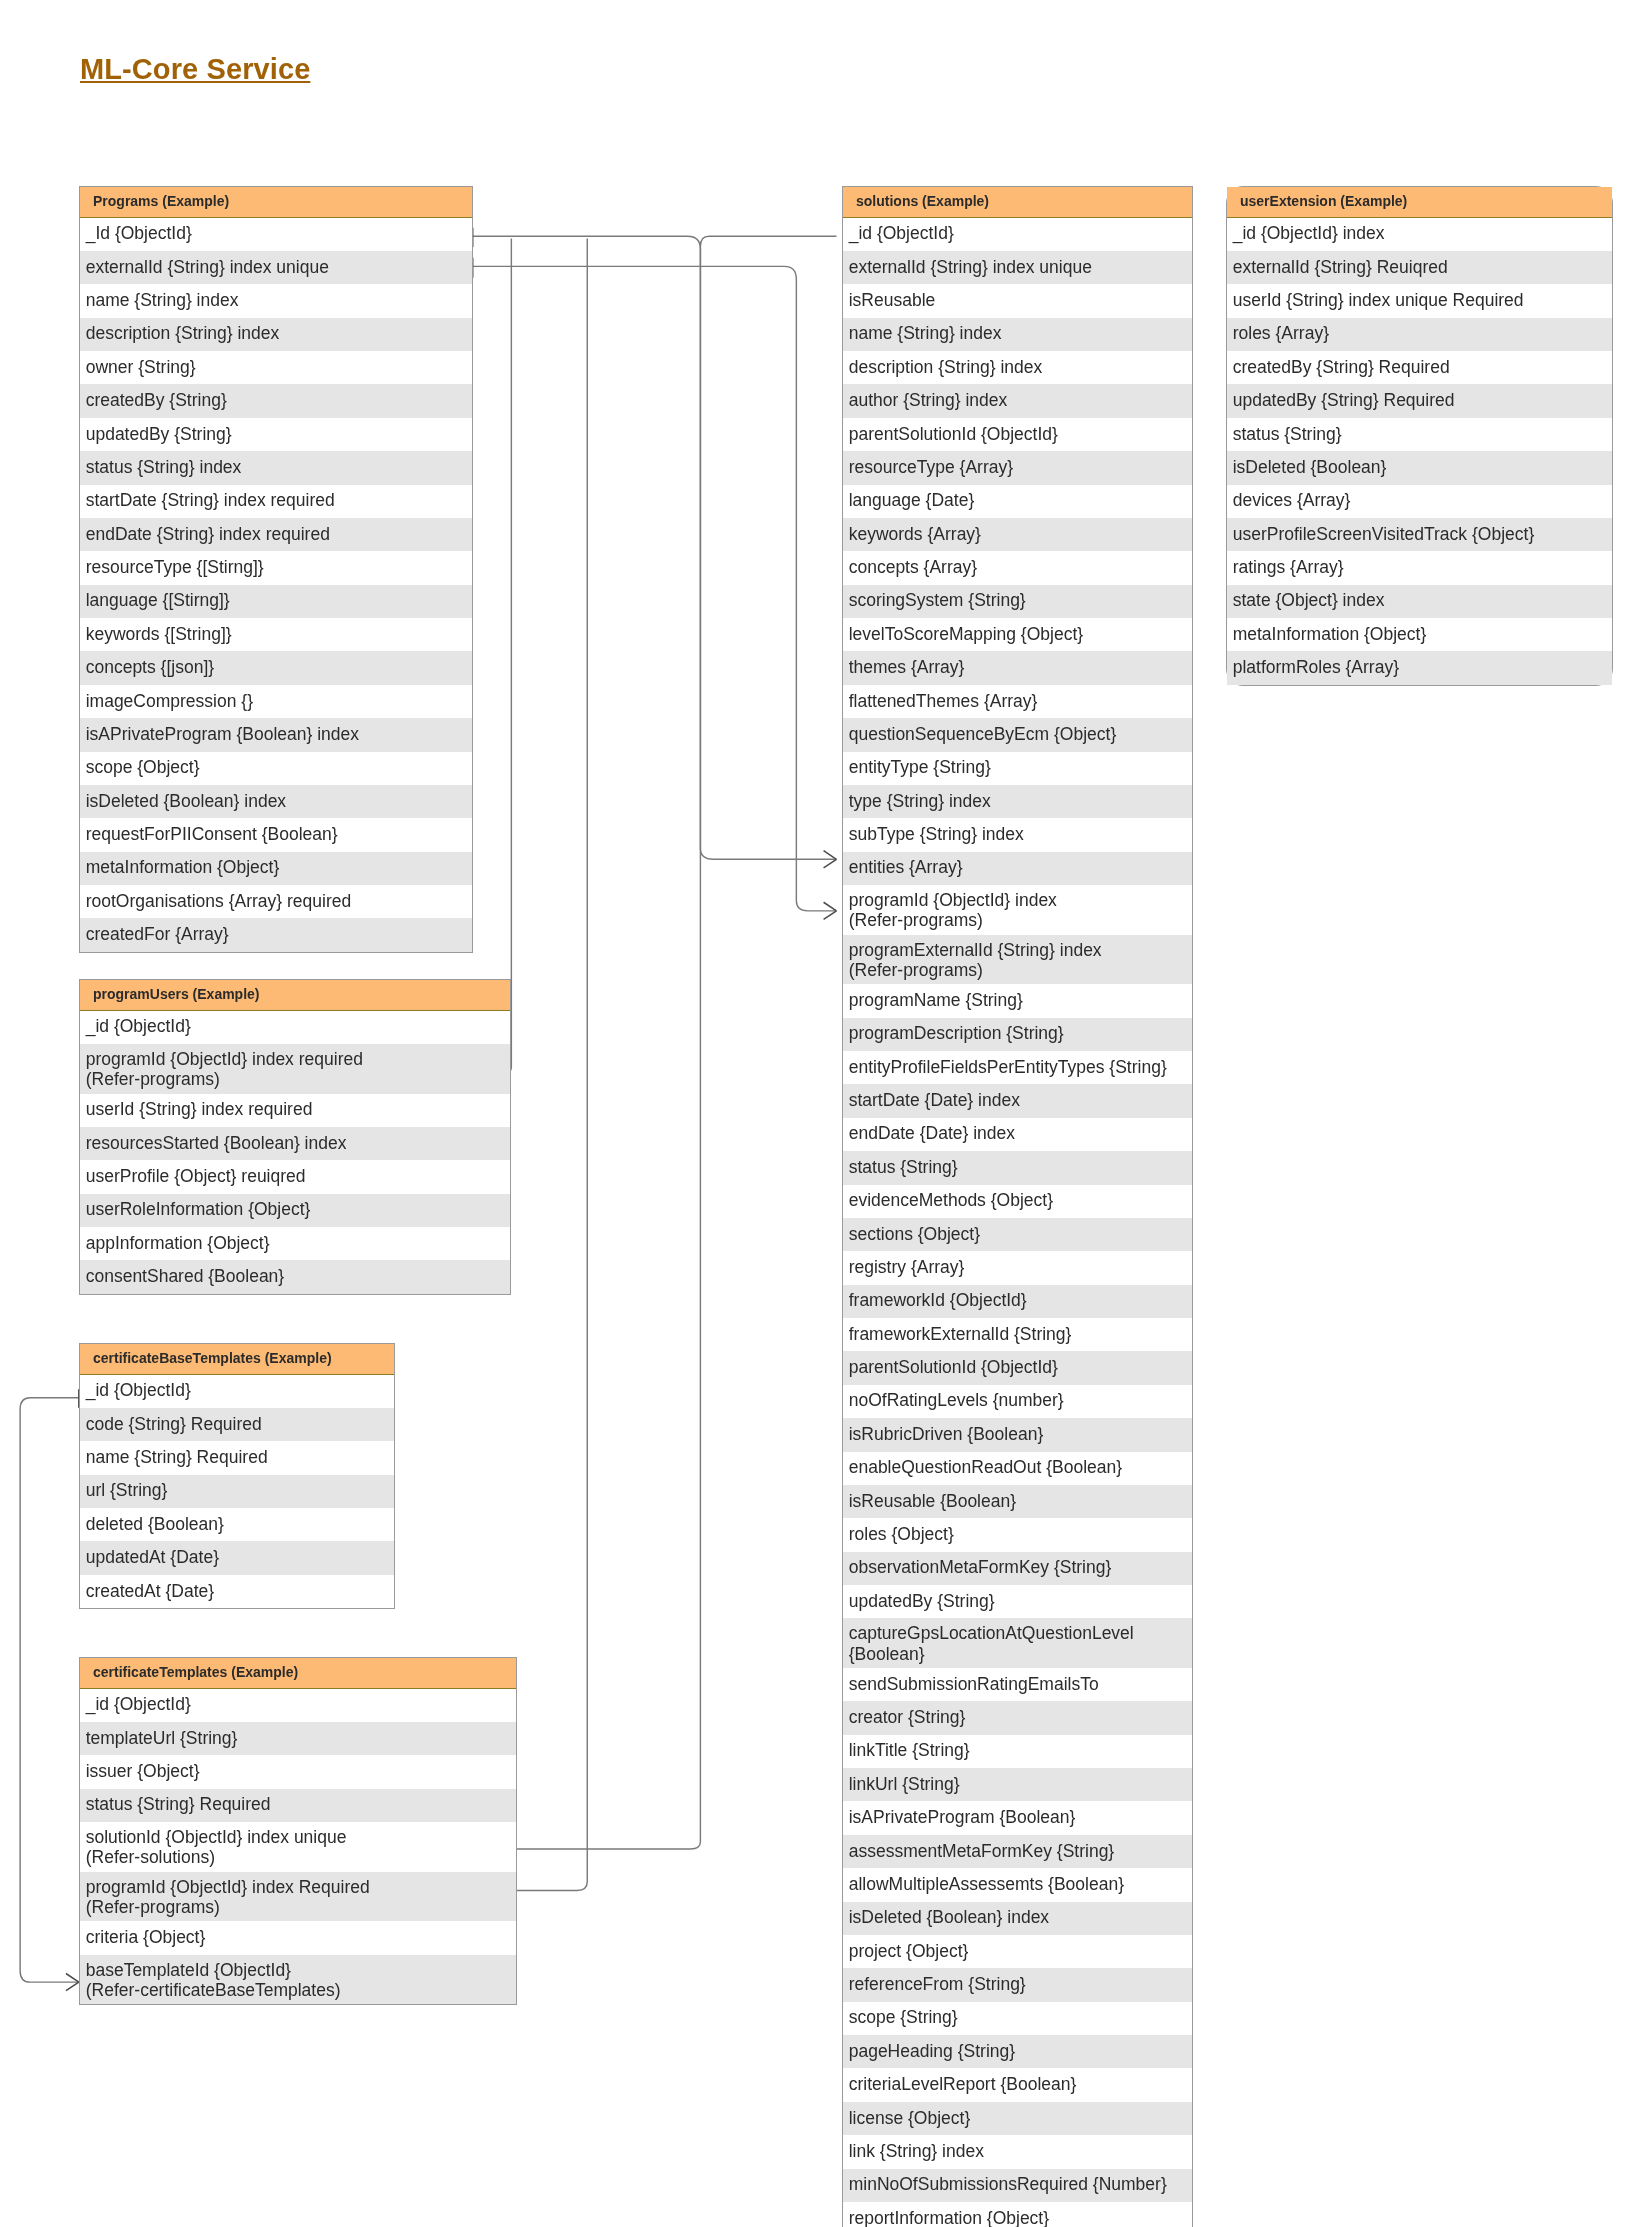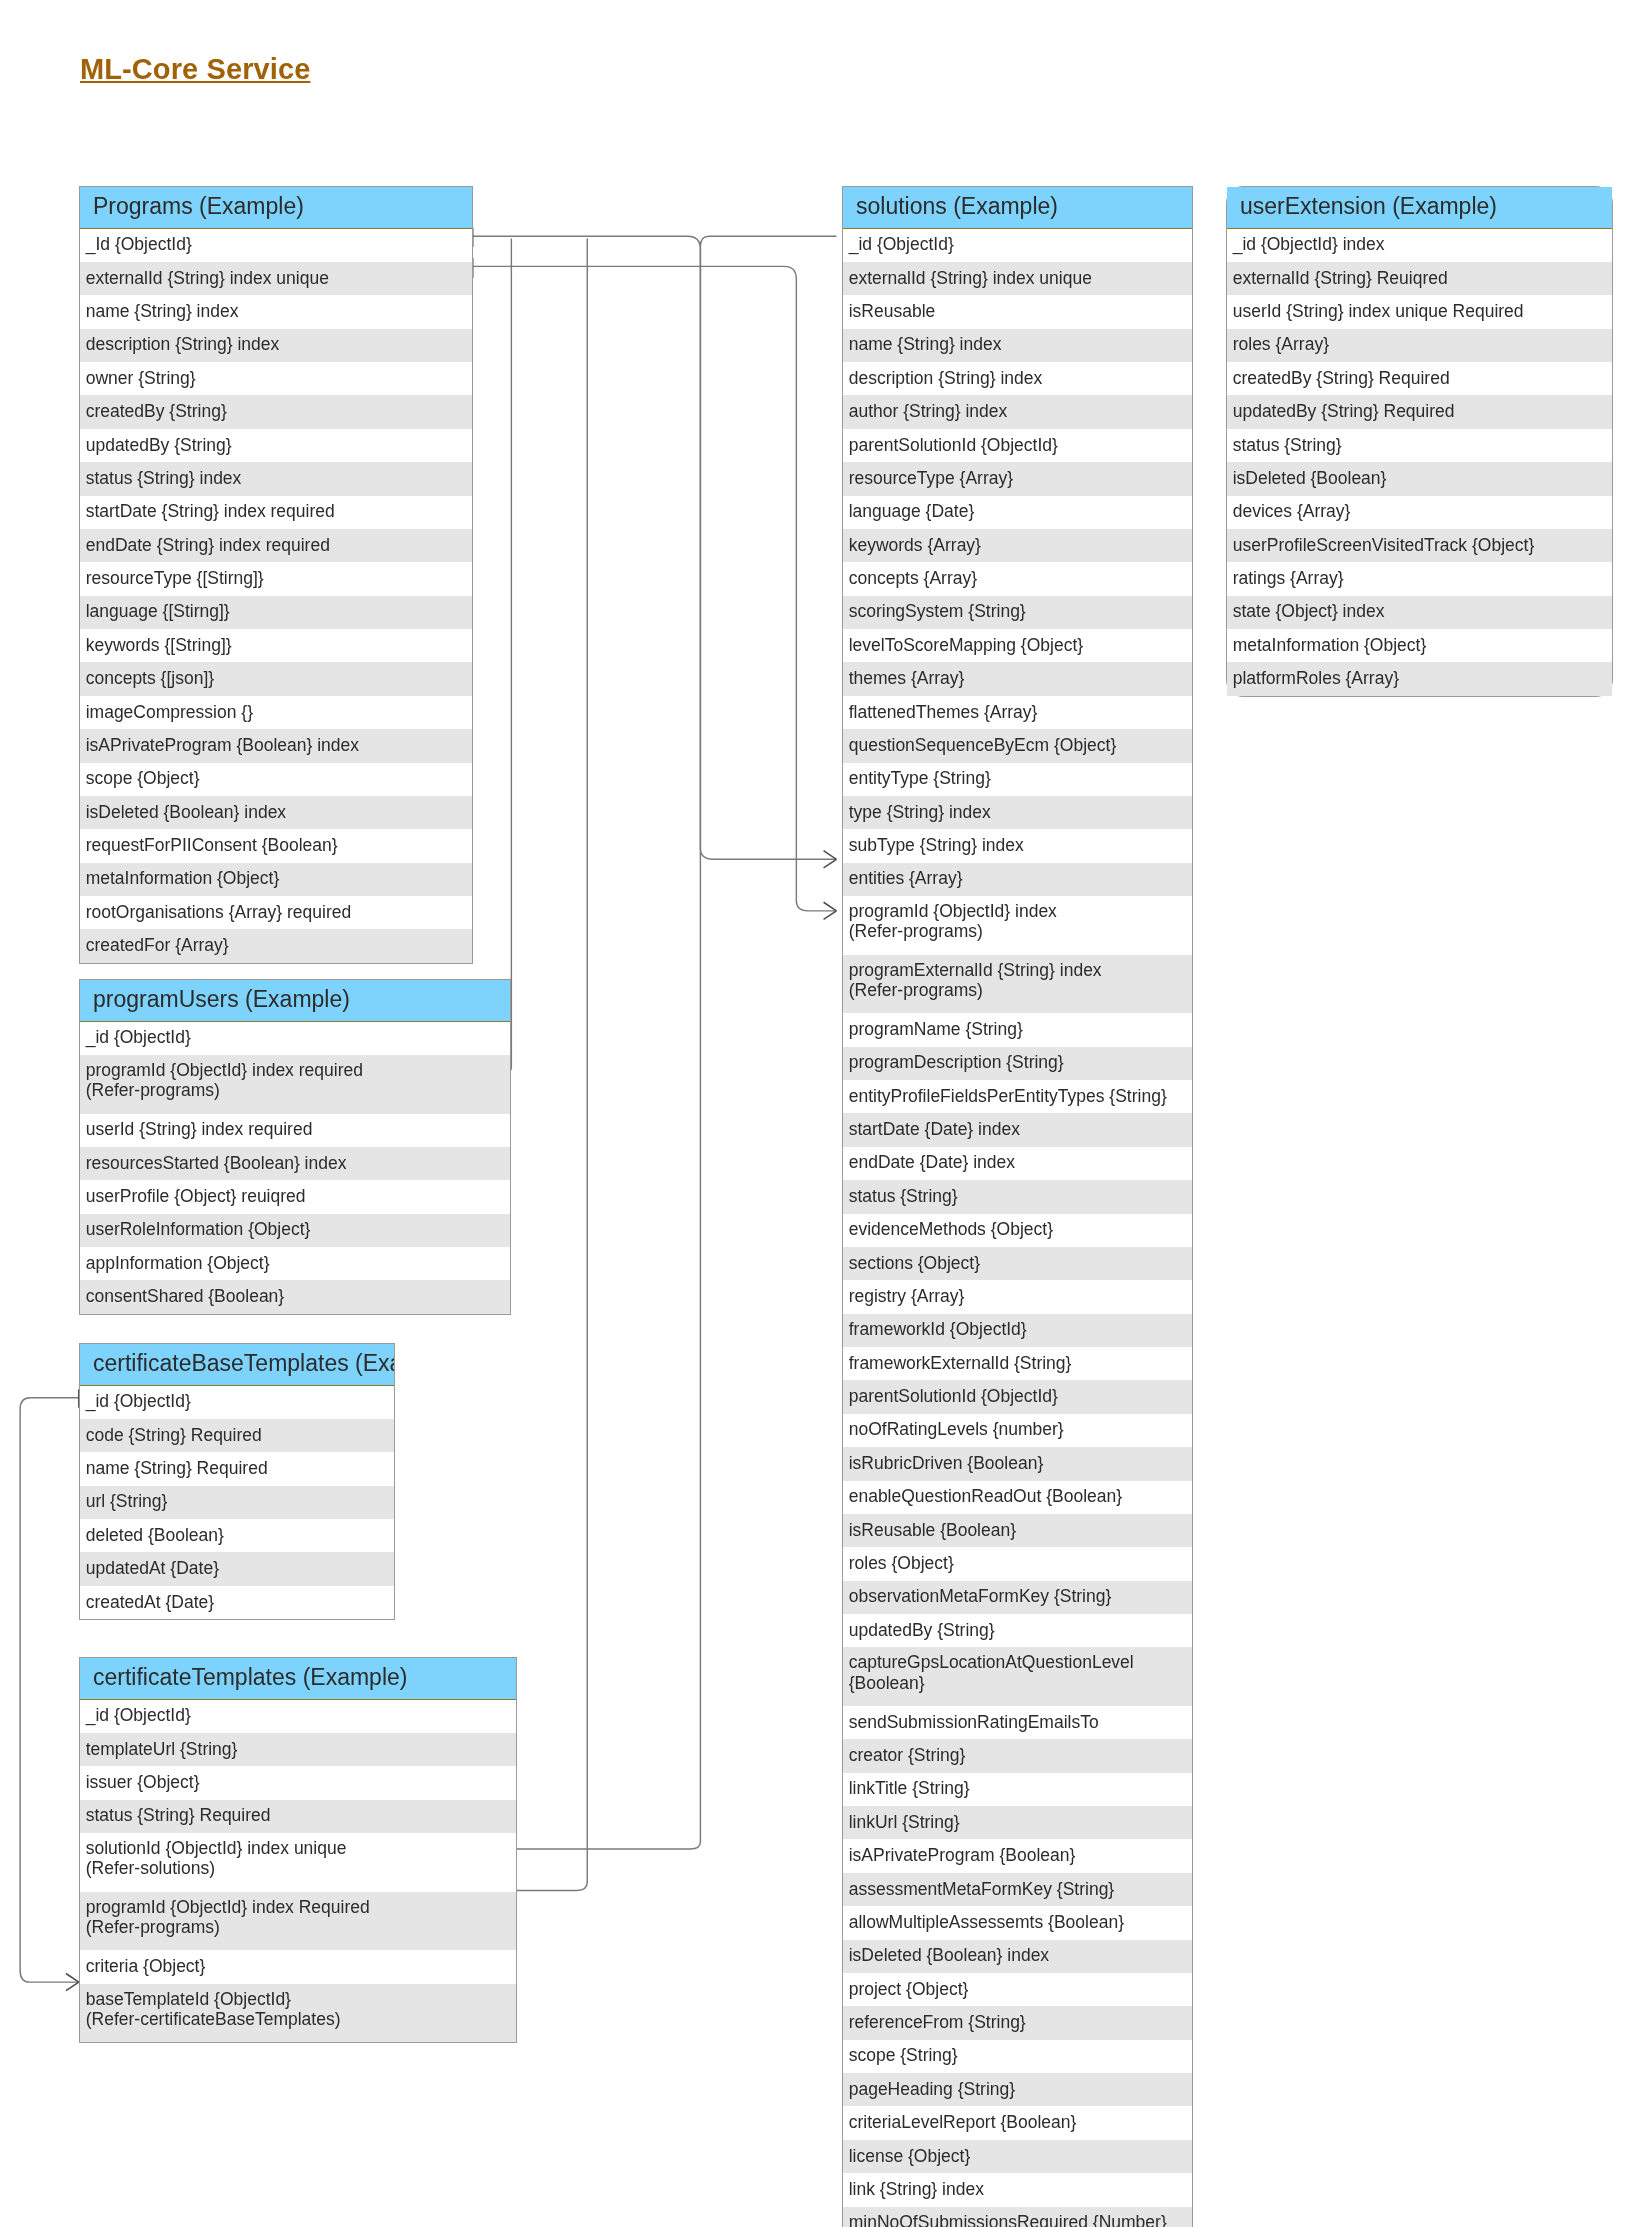--- a/index.html
+++ b/index.html
@@ -14,42 +14,43 @@
     text-decoration:underline;letter-spacing:0.1px;
     white-space:nowrap;
   }
   .entity{
     position:absolute;
     border:0.7px solid #9a9a9a;
     box-sizing:border-box;
     background:#ffffff;
   }
   .entity-header{
-    background:#7dd3fc;
+    background:#fdba74;
     border-bottom:0.7px solid #8a7d22;
-    font-size:23px;
+    font-size:14px;
     color:#2b2b2b;
     padding:6.4px 0 7.2px 13px;
     box-sizing:border-box;
     white-space:nowrap;
     overflow:hidden;
+    font-weight:bold;
   }
   .fields{display:block;}
   .field{
     font-size:17.5px;
     color:#2b2b2b;
     padding:5.7px 4.3px 6.4px 5.7px;
     box-sizing:border-box;
     line-height:1.16;
     white-space:pre-line;
     background:#ffffff;
     border-bottom:0.7px solid transparent;
   }
   .field.alt{background:#e5e5e5;}
-  .field.two-line{padding-top:5px;padding-bottom:12px;}
+  .field.two-line{padding-top:5px;padding-bottom:3px;}
   svg.links{position:absolute;left:0;top:0;width:1650px;height:2227px;pointer-events:none;}
   svg.links path,svg.links line{fill:none;stroke:#4d4d4d;stroke-width:2.2px;}
   svg.links .thin{stroke:#7a7a7a;stroke-width:2px;}
 </style>
 </head>
 <body>
 
 <div id="page-title">ML-Core Service</div>
 
 <svg class="links" viewBox="0 0 2304 3110" width="1650" height="2227">

